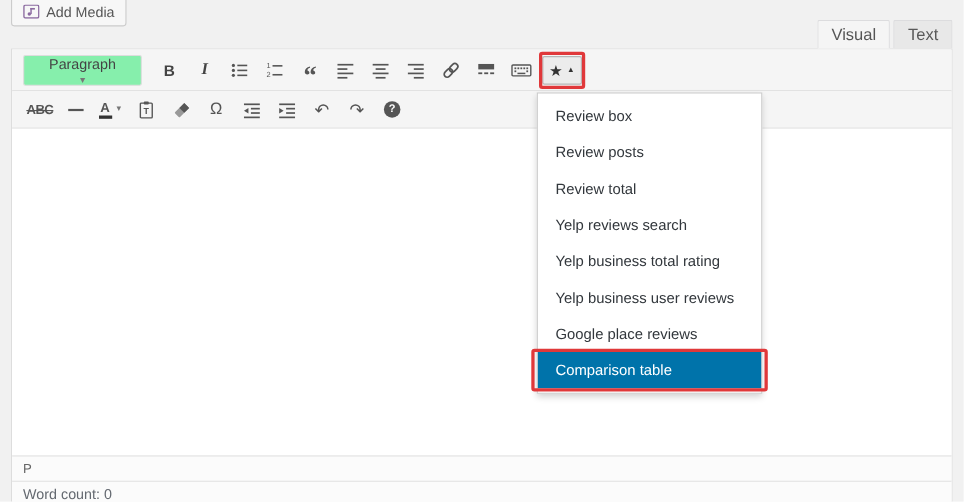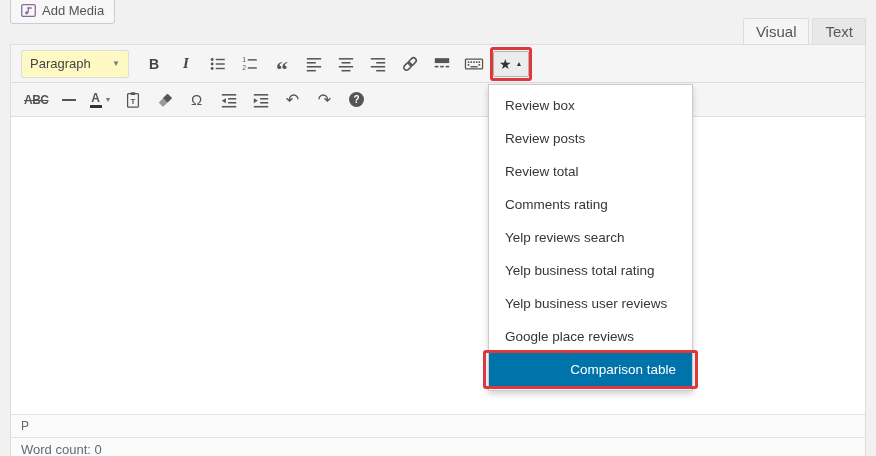--- a/index.html
+++ b/index.html
@@ -32,23 +32,23 @@
   .editor {
     position:absolute; left:10px; right:10px; top:44px; bottom:-6px;
     background:#fff; border:1px solid #ddd;
     display:flex; flex-direction:column;
   }
   .mce-toolbar { background:#f5f5f5; border-bottom:1px solid #dedede; display:flex; align-items:center; }
   .row1 { height:38px; padding:0 0 0 10px; }
   .row2 { height:34px; padding:0 0 0 12px; }
 
   .para-select {
-    width:108px; height:28px; background:#fef9c3; border:1px solid #ddd; border-radius:2px;
+    width:108px; height:28px; background:#86efac; border:1px solid #ddd; border-radius:2px;
     display:flex; align-items:center; justify-content:space-between;
-    padding:0 8px; font-size:13px; color:#444; margin-right:12px; cursor:pointer;
+    padding:0 8px; font-size:13px; color:#444; margin-right:12px; cursor:pointer;flex-direction:column;
   }
   .para-select .caret { font-size:8px; color:#777; }
 
   .btn {
     display:inline-flex; align-items:center; justify-content:center;
     height:26px; min-width:26px; margin-right:6px;
     border:1px solid transparent; border-radius:2px; color:#444; cursor:pointer;
   }
   .glyph-b { font-weight:bold; font-size:14px; color:#444; }
   .glyph-i { font-style:italic; font-family:"Liberation Serif", serif; font-size:15px; font-weight:bold; color:#444; }
@@ -88,21 +88,21 @@
   
   .dropdown {
     position:absolute; left:488px; top:84px; width:205px;
     background:#fff; border:1px solid #ccc; box-shadow:0 3px 6px rgba(0,0,0,0.18);
     padding:4px 0; z-index:10;
   }
   .menu-item {
     height:33px; display:flex; align-items:center; padding:0 16px;
     font-size:13.5px; color:#32373c; cursor:pointer; position:relative; white-space:nowrap;
   }
-  .menu-item.selected { background:#0073aa; color:#fff;justify-content:flex-end; }
+  .menu-item.selected { background:#0073aa; color:#fff; }
 
   svg { display:block; }
 </style>
 </head>
 <body>
 
 <div class="top-row">
   <button class="add-media-btn">
     <span>
       <svg width="15" height="13" viewBox="0 0 16 14">
@@ -316,21 +316,20 @@
   </div>
   <div class="statusbar-wordcount">
     <span>Word count: 0</span>
   </div>
 </div>
 
 <div class="dropdown">
   <div class="menu-item">Review box</div>
   <div class="menu-item">Review posts</div>
   <div class="menu-item">Review total</div>
-  <div class="menu-item">Comments rating</div>
   <div class="menu-item">Yelp reviews search</div>
   <div class="menu-item">Yelp business total rating</div>
   <div class="menu-item">Yelp business user reviews</div>
   <div class="menu-item">Google place reviews</div>
   <div class="menu-item selected">
     <span>Comparison table</span>
     <span class="red-outline menu-annot"></span>
   </div>
 </div>
 

